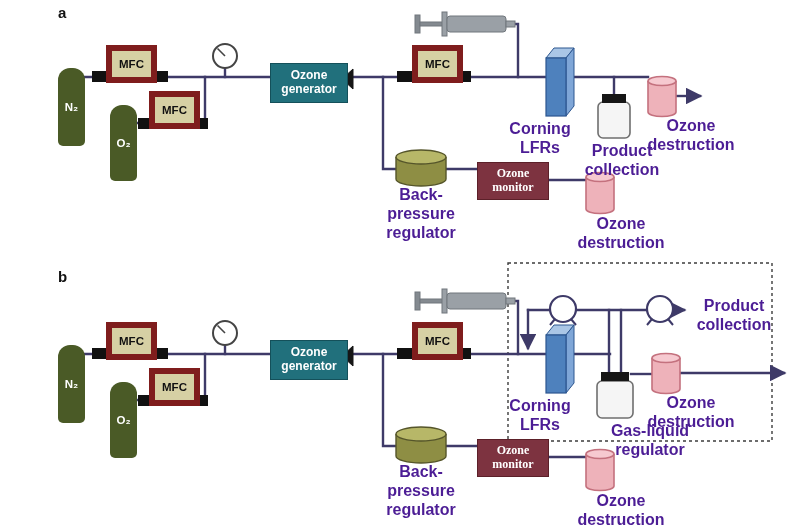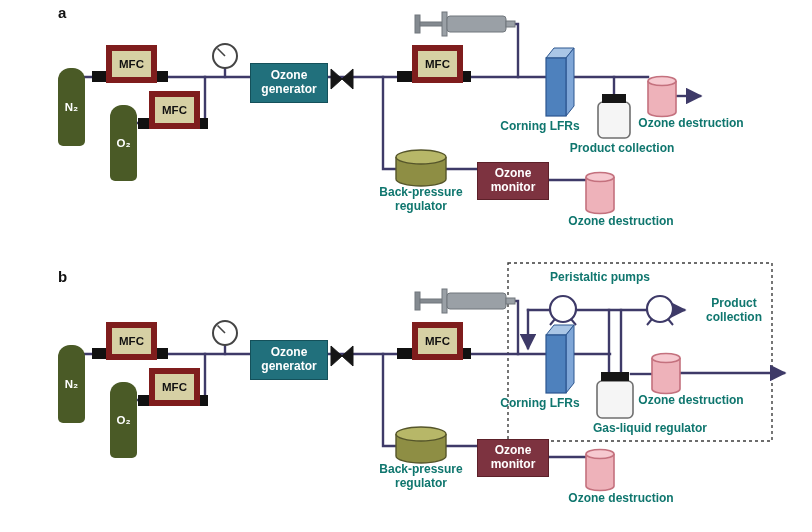--- a/index.html
+++ b/index.html
@@ -31,25 +31,25 @@
   .pump-leg{stroke:var(--line);stroke-width:2;fill:none;}
   
   .plabel{position:absolute;font-size:15px;font-weight:bold;color:#111;}
   .cylgreen{position:absolute;background:var(--cylinder-green);border-radius:12px 12px 5px 5px;
     color:#fff;font-weight:bold;font-size:11.5px;display:flex;align-items:center;justify-content:center;}
   .bar{position:absolute;background:var(--bar-black);}
   .mfc{position:absolute;width:39px;height:26px;background:var(--mfc-beige);border:6px solid #7f1d1d;
     display:flex;align-items:center;justify-content:center;font-weight:bold;font-size:11.5px;color:#111;}
   .genbox{position:absolute;width:76px;height:38px;background:var(--generator-teal);color:#fff;
     font-weight:bold;font-size:12px;display:flex;align-items:center;justify-content:center;
-    text-align:center;line-height:1.15;border:1px solid #14505a;}
+    text-align:center;line-height:1.15;border:1px solid #14505a;margin-left:20px;}
   .monbox{position:absolute;width:70px;height:36px;background:var(--monitor-maroon);color:#fff;
     font-weight:bold;font-size:12px;display:flex;align-items:center;justify-content:flex-end;
-    text-align:center;line-height:1.15;border:1px solid #5c2029;}
-  .lbl{position:absolute;font-weight:bold;font-size:12px;color:#0f766e;text-align:center;line-height:1.2;}
+    text-align:center;line-height:1.15;border:1px solid #5c2029;font-family:Liberation Serif, serif;}
+  .lbl{position:absolute;font-weight:bold;font-size:16px;color:#4c1d95;text-align:center;line-height:1.2;}
 </style>
 </head>
 <body>
 
 <div id="canvas">
 
   <svg id="wires" width="812" height="532" viewBox="0 0 812 532">
     <defs>
       <marker id="arr" viewBox="0 0 10 10" refX="8.5" refY="5" markerWidth="7" markerHeight="7" orient="auto-start-reverse">
         <path d="M0,0 L10,5 L0,10 Z" class="arrhead"></path>
@@ -234,21 +234,20 @@
 
   <div class="genbox" style="left:250px;top:340px;">
     <span>Ozone generator</span>
   </div>
 
   <div class="bar" style="left:397px;top:348px;width:74px;height:11px;"></div>
   <div class="mfc" style="left:412px;top:322px;">
     <span>MFC</span>
   </div>
 
-  <div class="lbl" style="left:532px;top:270px;width:136px;">Peristaltic pumps</div>
   <div class="lbl" style="left:694px;top:296px;width:80px;">Product collection</div>
 
   <div class="lbl" style="left:492px;top:396px;width:96px;">Corning LFRs</div>
   <div class="lbl" style="left:580px;top:421px;width:140px;">Gas-liquid regulator</div>
   <div class="lbl" style="left:626px;top:393px;width:130px;">Ozone destruction</div>
 
   <div class="lbl" style="left:373px;top:462px;width:96px;">Back-pressure regulator</div>
   <div class="monbox" style="left:477px;top:439px;">
     <span>Ozone monitor</span>
   </div>

